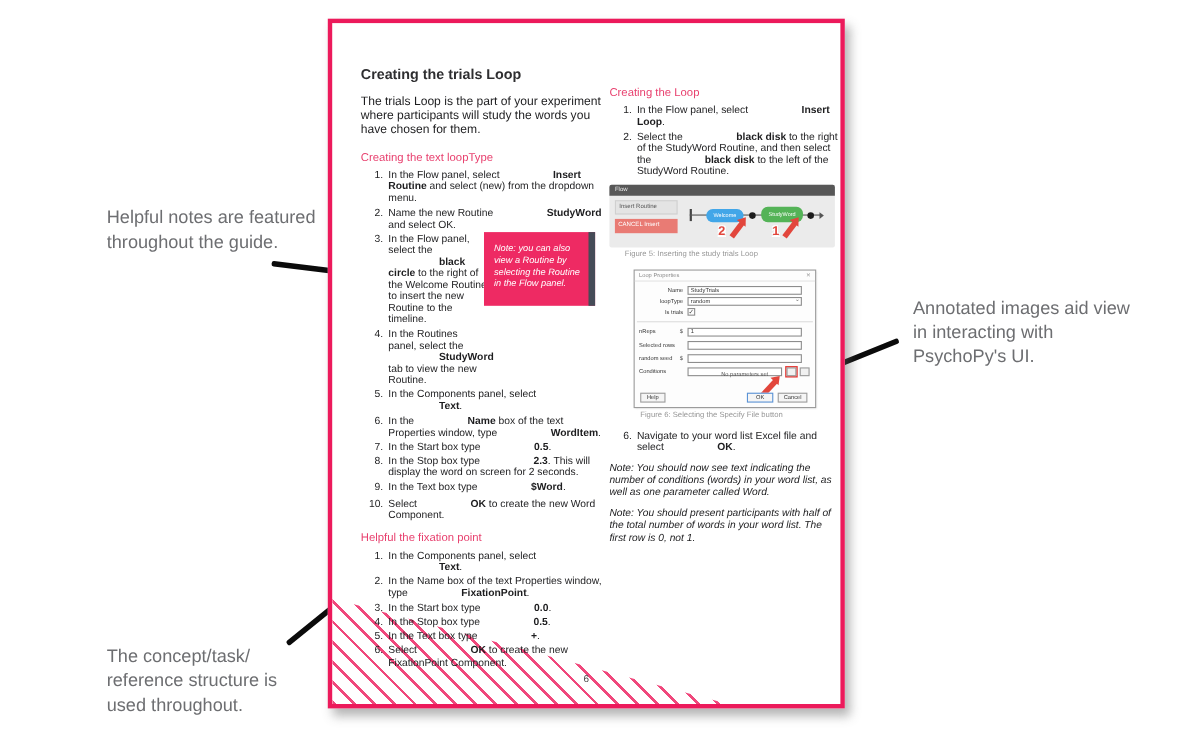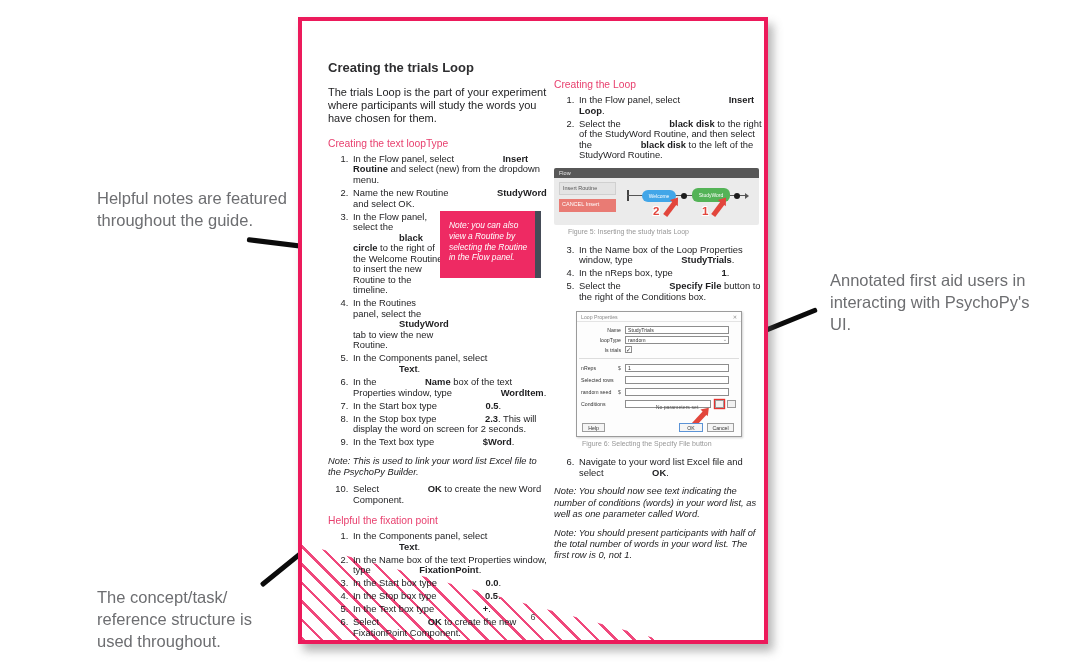--- a/index.html
+++ b/index.html
@@ -81,21 +81,21 @@
 
   b{font-weight:bold;padding-left:46px;}
 </style>
 </head>
 <body>
 
 <div class="canvas">
 
   <div class="ann" style="left:97px;top:188px;">Helpful notes are featured throughout the guide.</div>
   <div class="ann" style="left:97px;top:587px;">The concept/task/ reference structure is used throughout.</div>
-  <div class="ann right" style="left:830px;top:270px;">Annotated first aid users in interacting with PsychoPy's UI.</div>
+  <div class="ann right" style="left:830px;top:270px;">Annotated images aid view in interacting with PsychoPy's UI.</div>
 
   <div class="pointer-line" style="left:247px;top:237px;width:198px;transform:rotate(7deg);"></div>
   <div class="pointer-line" style="left:261px;top:583px;width:103px;transform:rotate(-39deg);"></div>
   <div class="pointer-line" style="left:713px;top:349px;width:112px;transform:rotate(-22deg);"></div>
 
   <div class="page">
     <div class="stripes"></div>
 
     <div class="col col-left">
       <div class="doc-title">Creating the trials Loop</div>
@@ -111,21 +111,20 @@
           <li>In the <b>Name</b> box of the text Properties window, type <b>WordItem</b>.</li>
           <li>In the Start box type <b>0.5</b>.</li>
           <li>In the Stop box type <b>2.3</b>. This will display the word on screen for 2 seconds.</li>
           <li>In the Text box type <b>$Word</b>.</li>
         </ol>
 
       <div class="note-box">
         <span>Note: you can also view a Routine by selecting the Routine in the Flow panel.</span>
       </div>
 
-      <div class="note-p">Note: This is used to link your word list Excel file to the PsychoPy Builder.</div>
       <ol start="10">
           <li>Select <b>OK</b> to create the new Word Component.</li>
         </ol>
 
       <div class="h-pink">Helpful the fixation point</div>
       <ol>
           <li>In the Components panel, select <b>Text</b>.</li>
           <li>In the Name box of the text Properties window, type <b>FixationPoint</b>.</li>
           <li>In the Start box type <b>0.0</b>.</li>
           <li>In the Stop box type <b>0.5</b>.</li>
@@ -152,25 +151,20 @@
         <div class="dot" style="left:127px;"></div>
         <div class="routine studyword">StudyWord</div>
         <div class="dot" style="left:180px;"></div>
         <div class="red-arrow" style="left:111px;top:45px;width:16px;transform:rotate(-53deg);"></div>
         <div class="red-arrow" style="left:159px;top:45px;width:16px;transform:rotate(-53deg);"></div>
         <div class="fig-num" style="left:99px;top:37px;">2</div>
         <div class="fig-num" style="left:148px;top:37px;">1</div>
       </div>
       <div class="fig-caption">Figure 5: Inserting the study trials Loop</div>
 
-      <ol start="3">
-          <li>In the Name box of the Loop Properties window, type <b>StudyTrials</b>.</li>
-          <li>In the nReps box, type <b>1</b>.</li>
-          <li>Select the <b>Specify File</b> button to the right of the Conditions box.</li>
-        </ol>
 
       <div class="fig6">
         <div class="titlebar">
           <span class="close">✕</span>
           <span>Loop Properties</span>
         </div>
         <div class="lbl-r" style="top:14px;">Name</div>
         <div class="inp" style="top:14px;width:104px;">StudyTrials</div>
         <div class="lbl-r" style="top:24px;">loopType</div>
         <div class="inp" style="top:24px;width:104px;">

